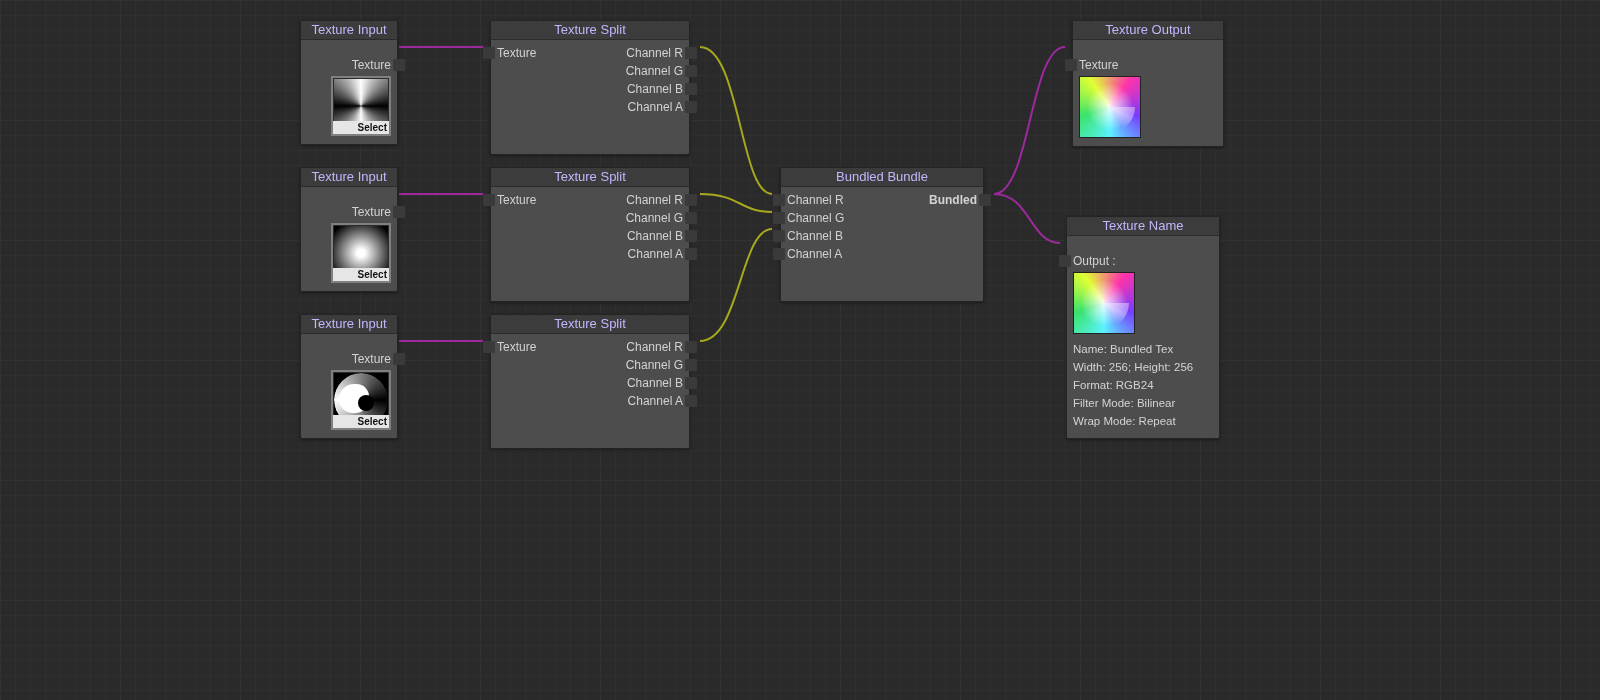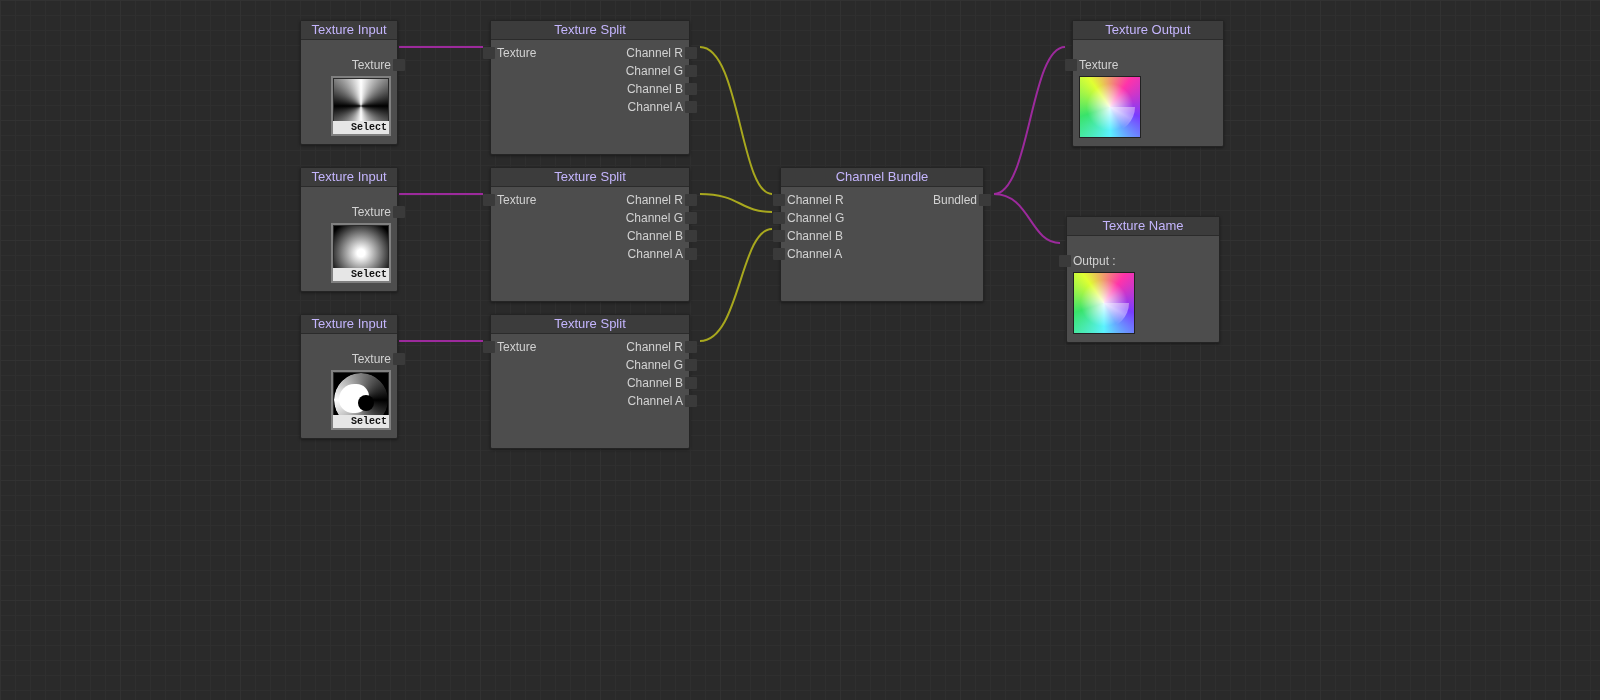--- a/index.html
+++ b/index.html
@@ -118,21 +118,20 @@
     bottom: 0;
     left: 0; right: 0;
     height: 13px;
     background: #e6e6e6;
     color: #111;
     font-size: 10px;
     font-weight: bold;
     text-align: right;
     padding-right: 2px;
     line-height: 13px;
-    font-family: Liberation Mono, monospace;
   }
 
   
   .thumb-conic {
     width: 100%; height: 100%;
     background: conic-gradient(from 180deg at 50% 50%, #fff, #000, #fff, #000, #fff);
   }
   
   .thumb-radial {
     width: 100%; height: 100%;
@@ -417,21 +416,21 @@
             <div class="port out">
               <div class="port-bg"></div>
               <div class="triangle right yellow"></div>
             </div>
           </div>
     </div>
   </div>
 </div>
 
 <div class="node" style="left:780px; top:167px; width:202px;">
-  <div class="node-header">Channel Bundle</div>
+  <div class="node-header">Bundled Bundle</div>
   <div class="node-body" style="height:90px;">
     <div style="position:absolute; top:4px; left:6px;">
       <div class="row left">
             <div class="port in">
               <div class="port-bg"></div>
               <div class="triangle right yellow"></div>
             </div>
             <span class="label">Channel R</span>
           </div>
       <div class="row left">
@@ -449,21 +448,21 @@
             <span class="label">Channel B</span>
           </div>
       <div class="row left">
             <div class="port in">
               <div class="port-bg"></div>
               <div class="triangle right yellow"></div>
             </div>
             <span class="label">Channel A</span>
           </div>
     </div>
-    <div class="row right" style="position:absolute; top:4px; right:6px;">
+    <div class="row right" style="position:absolute; top:4px; right:6px;font-weight:bold;">
       <span class="label">Bundled</span>
       <div class="port out">
             <div class="port-bg"></div>
             <div class="triangle right magenta"></div>
           </div>
     </div>
   </div>
 </div>
 
 <div class="node" style="left:1072px; top:20px; width:150px;">
@@ -496,16 +495,23 @@
           </div>
       <span class="label">Output :</span>
     </div>
     <div style="margin-top:2px;">
       <div class="thumb-large">
         <div class="thumb-colorspiral">
               <div class="swirl"></div>
             </div>
       </div>
     </div>
+    <div style="margin-top:6px;">
+      <div class="info-line">Name: Bundled Tex</div>
+      <div class="info-line">Width: 256; Height: 256</div>
+      <div class="info-line">Format: RGB24</div>
+      <div class="info-line">Filter Mode: Bilinear</div>
+      <div class="info-line">Wrap Mode: Repeat</div>
+    </div>
   </div>
 </div>
 
 </div>
 
 </body></html>

